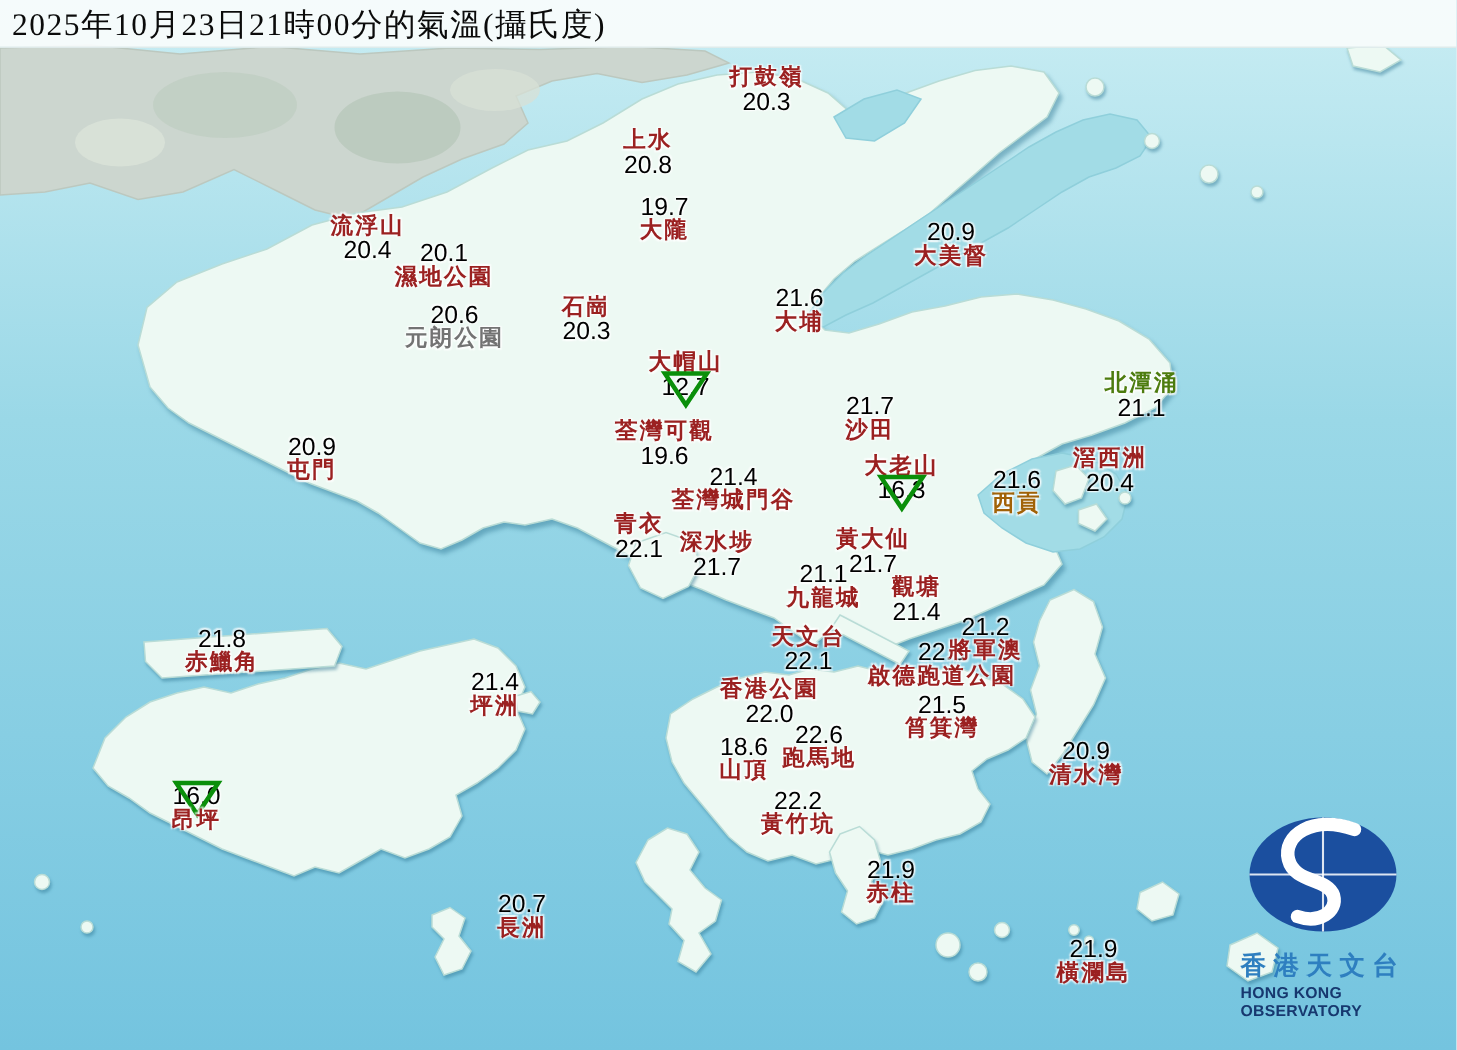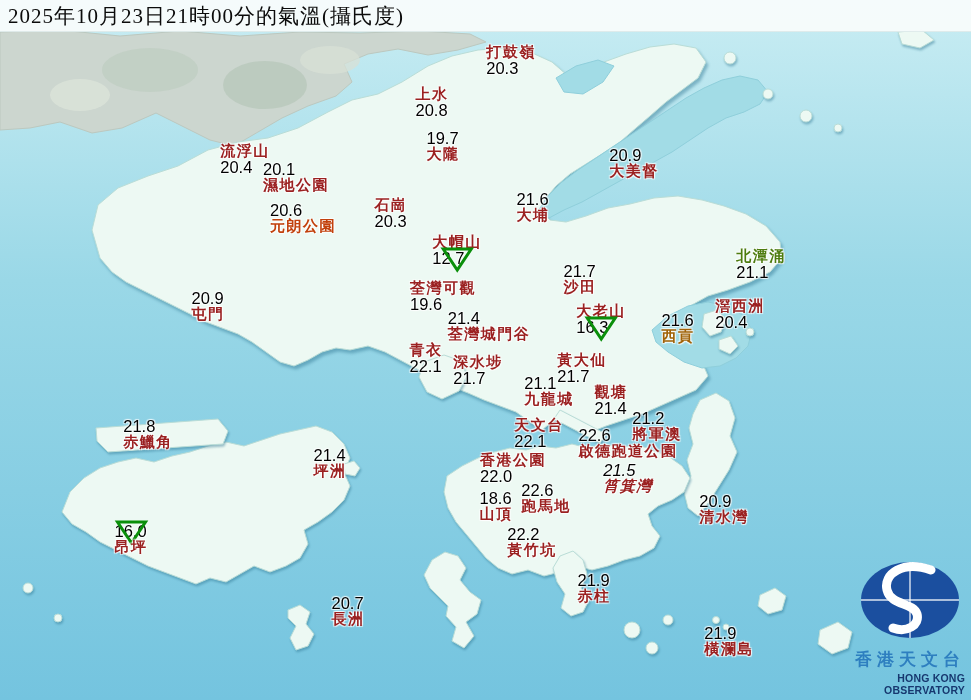--- a/index.html
+++ b/index.html
@@ -14,34 +14,34 @@
   .islet{fill:#edf9f3;stroke:#b9dcd6;stroke-width:1;
     filter:drop-shadow(1.5px 2px 1px rgba(45,115,145,.45));}
 
   .title-bar{position:absolute;left:0;top:0;width:971px;height:31px;
     background:rgba(249,252,252,.93);display:flex;align-items:center;
     border-bottom:1px solid rgba(180,205,205,.35);}
   .title-text{font-family:"Liberation Serif",serif;font-size:21px;color:#0b0b0b;
     padding-left:8px;letter-spacing:1px;white-space:nowrap;}
 
   .stations-layer{position:absolute;left:0;top:0;width:971px;height:700px;}
-  .station{position:absolute;transform:translateX(-50%);text-align:left;
+  .station{position:absolute;transform:translateX(-50%);text-align:center;
     line-height:1.02;white-space:nowrap;}
   .st-name{display:block;font-family:"Liberation Serif",serif;font-size:15px;
     font-weight:700;letter-spacing:1.5px;position:relative;z-index:2;
     text-shadow:-1px -1px 1px rgba(255,255,255,.75),1px -1px 1px rgba(255,255,255,.75),
       -1px 1px 1px rgba(255,255,255,.75),1px 1px 1px rgba(255,255,255,.75);}
   .st-value{display:block;position:relative;font-family:"Liberation Sans",sans-serif;
     font-size:16.5px;font-weight:500;color:#000;z-index:2;
     text-shadow:-1px -1px 1px rgba(255,255,255,.7),1px -1px 1px rgba(255,255,255,.7),
       -1px 1px 1px rgba(255,255,255,.7),1px 1px 1px rgba(255,255,255,.7);}
   .tri-marker{position:absolute;left:50%;top:52%;transform:translate(-50%,-50%);
     z-index:1;pointer-events:none;}
 
-  .logo-block{position:absolute;right:6px;bottom:4px;width:138px;text-align:right;}
+  .logo-block{position:absolute;right:6px;bottom:20px;width:138px;text-align:left;}
   .logo-cn{font-family:"Liberation Serif",serif;font-size:17px;font-weight:700;
     color:#2e7fc0;letter-spacing:5px;margin-top:2px;}
   .logo-en{font-family:"Liberation Sans",sans-serif;font-size:10.5px;font-weight:700;
     color:#17386f;letter-spacing:.2px;margin-top:1px;}
 </style>
 </head>
 <body>
 
 <div class="screen">
 
@@ -119,21 +119,21 @@
       <div class="station" style="left: 245px; top: 144px;">
         <span class="st-name" style="color:#9b2121">流浮山</span>
         <span class="st-value">20.4</span>
       </div>
       <div class="station" style="left: 296px; top: 161px;">
         <span class="st-value">20.1</span>
         <span class="st-name" style="color:#9b2121">濕地公園</span>
       </div>
       <div class="station" style="left: 303px; top: 202px;">
         <span class="st-value">20.6</span>
-        <span class="st-name" style="color:#c2410c">元朗公園</span>
+        <span class="st-name" style="color:#737373">元朗公園</span>
       </div>
       <div class="station" style="left: 391px; top: 198px;">
         <span class="st-name" style="color:#9b2121">石崗</span>
         <span class="st-value">20.3</span>
       </div>
       <div class="station" style="left: 634px; top: 147px;">
         <span class="st-value">20.9</span>
         <span class="st-name" style="color:#9b2121">大美督</span>
       </div>
       <div class="station" style="left: 533px; top: 191px;">
@@ -217,21 +217,21 @@
         <span class="st-name" style="color:#9b2121">赤鱲角</span>
       </div>
       <div class="station" style="left: 330px; top: 447px;">
         <span class="st-value">21.4</span>
         <span class="st-name" style="color:#9b2121">坪洲</span>
       </div>
       <div class="station" style="left: 513px; top: 453px;">
         <span class="st-name" style="color:#9b2121">香港公園</span>
         <span class="st-value">22.0</span>
       </div>
-      <div class="station" style="left: 628px; top: 462px; font-style: italic;">
+      <div class="station" style="left: 628px; top: 462px;">
         <span class="st-value">21.5</span>
         <span class="st-name" style="color:#9b2121">筲箕灣</span>
       </div>
       <div class="station" style="left: 546px; top: 482px;">
         <span class="st-value">22.6</span>
         <span class="st-name" style="color:#9b2121">跑馬地</span>
       </div>
       <div class="station" style="left: 496px; top: 490px;">
         <span class="st-value">18.6</span>
         <span class="st-name" style="color:#9b2121">山頂</span>

